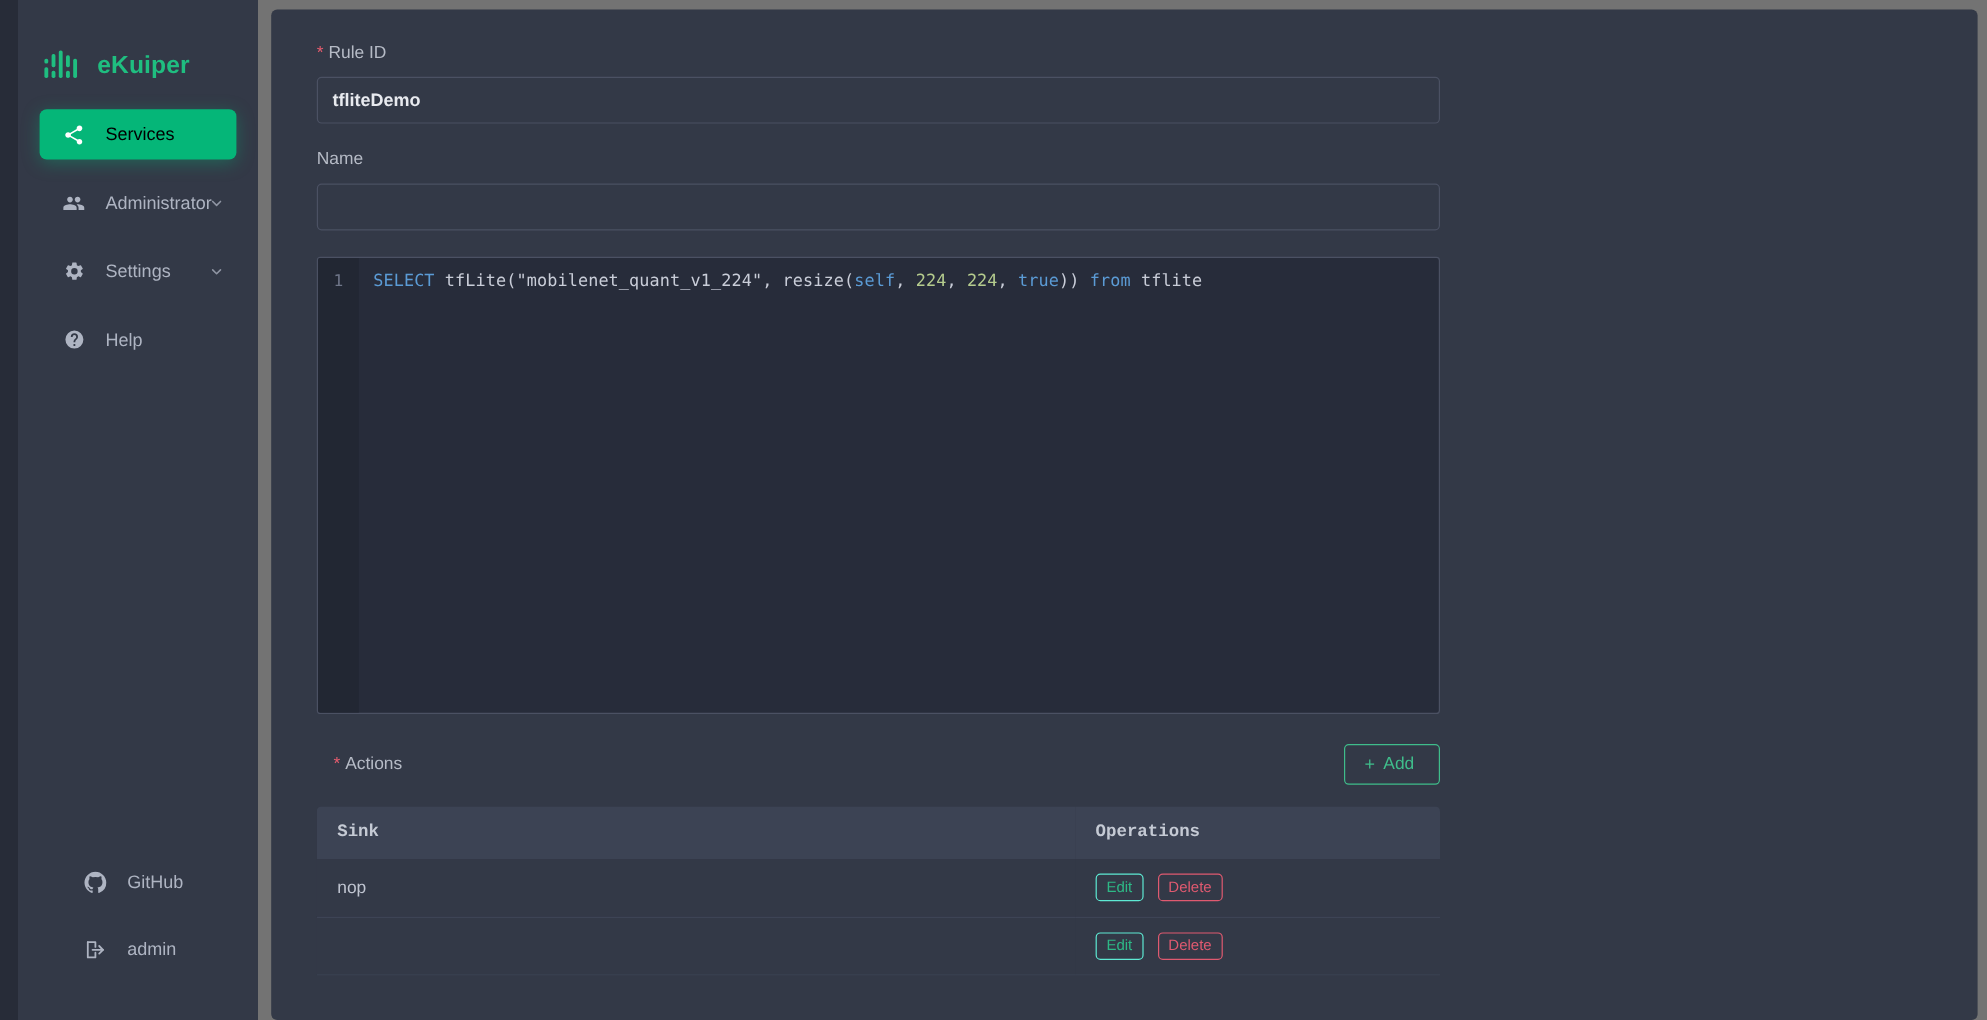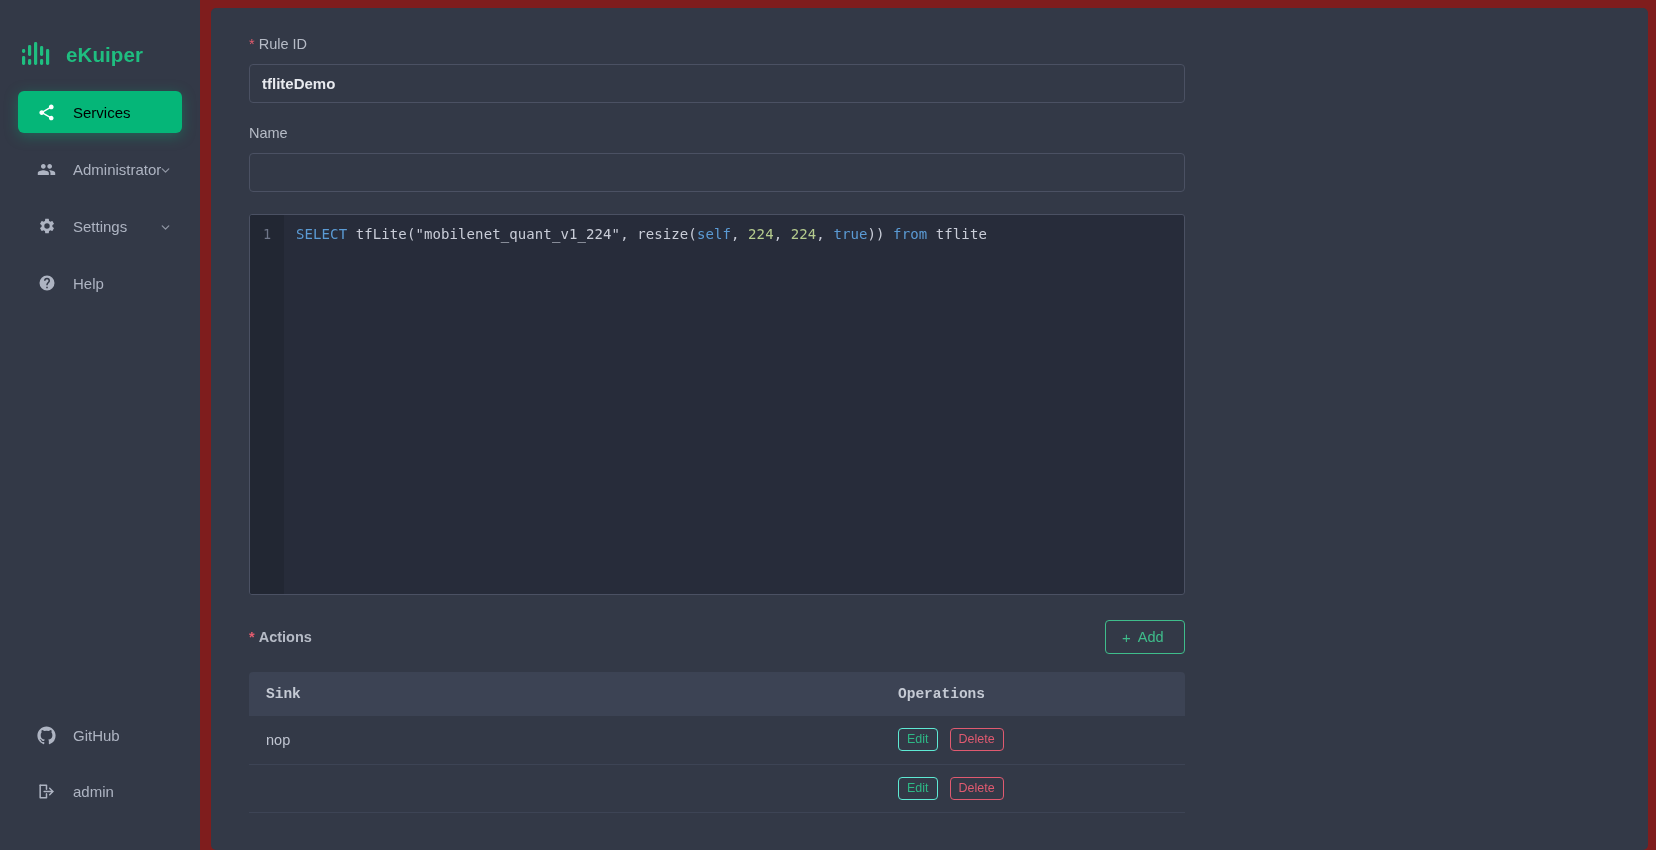--- a/index.html
+++ b/index.html
@@ -8,20 +8,21 @@
     overflow: hidden;
     background: #272c38;
     font-family: "Liberation Sans", sans-serif;
     -webkit-font-smoothing: antialiased;
   }
   #app {
     position: relative;
     width: 1656px; height: 850px;
     display: flex;
     background: #272c38;
+    padding-left: 15px;
   }
 
   
   .sidebar {
     width: 200px;
     flex: 0 0 200px;
     height: 850px;
     background: #333947;
     display: flex;
     flex-direction: column;
@@ -72,28 +73,28 @@
   }
   .nav-item .chev {
     position: absolute;
     right: 10px;
     width: 13px; height: 13px;
     opacity: .75;
   }
   .nav-label { line-height: 1; }
 
   .sidebar-spacer { flex: 1 1 auto; }
-  .sidebar-bottom { padding: 0 18px 24px 18px; }
+  .sidebar-bottom { padding: 0 18px 24px 18px; margin-left: 18px; }
   .sidebar-bottom .nav-item { margin-bottom: 14px; }
 
   
   .content-wrap {
     flex: 1 1 auto;
     position: relative;
-    background: #7f1d1d;
+    background: #737373;
     padding: 8px 8px 0 11px;
     height: 850px;
     overflow: hidden;
   }
   .panel {
     background: #333947;
     border-radius: 5px;
     width: 100%;
     height: 842px;
     padding: 28px 118px 0 16px;
@@ -365,21 +366,21 @@
         <div class="field">
           <div class="editor">
             <div class="gutter">
               <div>1</div>
             </div>
             <div class="code-area"><span class="tok-kw">SELECT</span><span class="tok-pn"> tfLite(</span><span class="tok-str">"mobilenet_quant_v1_224"</span><span class="tok-pn">, resize(</span><span class="tok-blue">self</span><span class="tok-pn">, </span><span class="tok-num">224</span><span class="tok-pn">, </span><span class="tok-num">224</span><span class="tok-pn">, </span><span class="tok-blue">true</span><span class="tok-pn">)) </span><span class="tok-blue">from</span><span class="tok-pn"> tflite</span></div>
           </div>
         </div>
 
         <div class="actions-bar">
-          <label class="f-label" style="margin:0;font-weight:bold;"><span class="req">*</span><span>Actions</span></label>
+          <label class="f-label" style="margin:14px;"><span class="req">*</span><span>Actions</span></label>
           <button class="add-btn">
             <span class="plus">+</span>
             <span>Add</span>
           </button>
         </div>
 
         <table class="table">
           <thead>
             <tr>
               <th class="col-sink">Sink</th>

